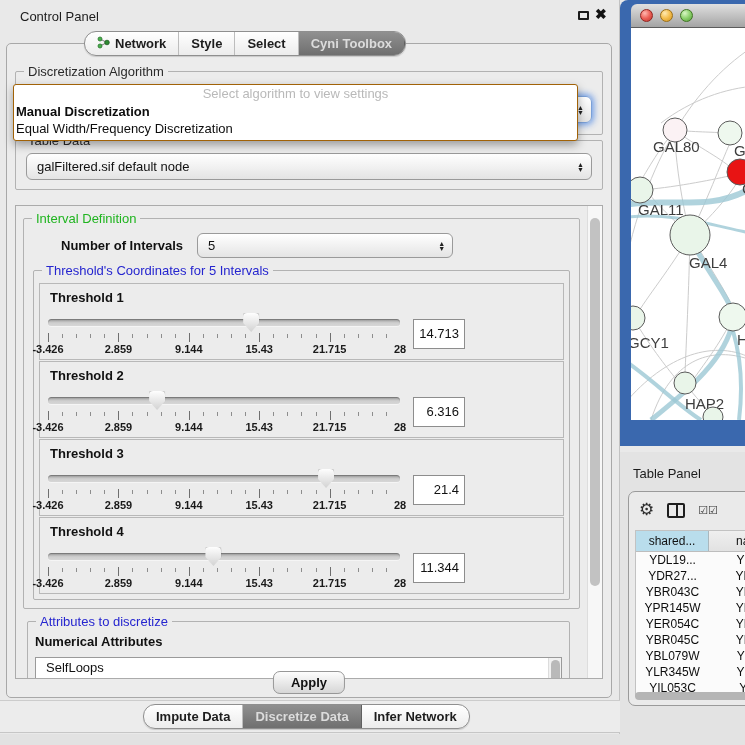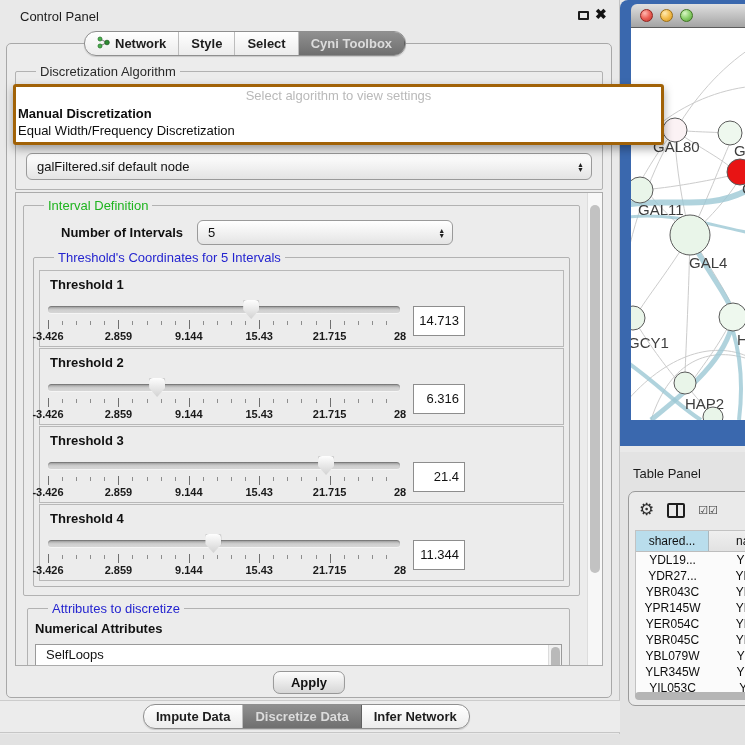--- a/index.html
+++ b/index.html
@@ -28,46 +28,46 @@
   .cp-bottomband { position:absolute; left:0; top:700px; width:620px; height:33px;
     background:#ececec; border-top:1px solid #cccccc; border-bottom:1px solid #c6c6c6; }
   .cp-bottomband2 { position:absolute; left:0; top:734px; width:620px; height:11px; background:#e2e2e2; }
 
   .cp-content { position:absolute; left:6px; top:43px; width:606px; height:655px;
     background:#ececec; border:1px solid #a8a8a8; border-radius:5px; }
 
   
   .group { position:relative; border:1px solid #b2b2b2; border-radius:2px; }
   .gtitle { position:absolute; top:-8px; left:8px; background:#ececec; padding:0 4px;
-    font-size:13px; color:#2a2a2a; white-space:nowrap;margin-left:12px; }
+    font-size:13px; color:#2a2a2a; white-space:nowrap; }
   .gtitle.green { color:var(--title-green); }
   .gtitle.blue  { color:var(--title-blue); }
 
   .grp-algo { position:absolute; left:8px; top:27px; width:588px; height:64px; }
   .combo { position:relative; height:27px; border:1px solid #9a9a9a; border-radius:6px;
     background:linear-gradient(#ffffff,#e4e4e4); font-size:13px; color:#111;
     display:flex; align-items:center; padding-left:10px; }
   .combo .arrows { position:absolute; right:7px; top:0; bottom:0; display:flex;
     flex-direction:column; justify-content:center; line-height:5px; font-size:7px; color:#222; }
   .combo-algo { position:absolute; left:10px; top:24px; width:566px;
     box-shadow:0 0 6px 2px rgba(100,150,230,.9); border-color:#7aa0d8; }
 
   
-  .popup { position:absolute; left:13px; top:84px; width:651px; z-index:40;
-    background:#ffffff; border:3px solid #a16207; border-radius:3px;
+  .popup { position:absolute; left:13px; top:84px; width:565px; z-index:40;
+    background:#ffffff; border:1px solid #a16207; border-radius:3px;
     box-shadow:0 4px 10px rgba(0,0,0,.35); padding-bottom:3px; }
   .pp-prompt { text-align:center; color:#b9b9b9; font-size:13px; line-height:18px; }
   .pp-opt { font-size:13px; line-height:17px; padding-left:2px; color:#0d0d0d; }
   .pp-opt.bold { font-weight:bold; }
 
   .grp-table { position:absolute; left:8px; top:96px; width:588px; height:50px; }
   .combo-table { position:absolute; left:10px; top:12px; width:566px; }
 
   
-  .scroll-region { position:absolute; left:8px; top:148px; width:588px; height:474px;
+  .scroll-region { position:absolute; left:8px; top:161px; width:588px; height:474px;
     border:1px solid #ababab; background:#ececec; overflow:hidden; }
   .sr-scrollbar { position:absolute; right:0; top:0; bottom:0; width:15px;
     background:#f7f7f7; border-left:1px solid #dddddd; }
   .sr-thumb { position:absolute; left:2px; top:12px; width:10px; height:368px;
     background:#c2c2c2; border-radius:5px; }
   .sr-inner { margin:12px 22px 0 7px; }
 
   .grp-interval { padding:12px 5px 6px; margin-bottom:10px; }
   .noi-row { display:flex; align-items:center; margin:2px 0 12px 32px; }
   .noi-label { font-size:13px; font-weight:bold; color:#111; }

